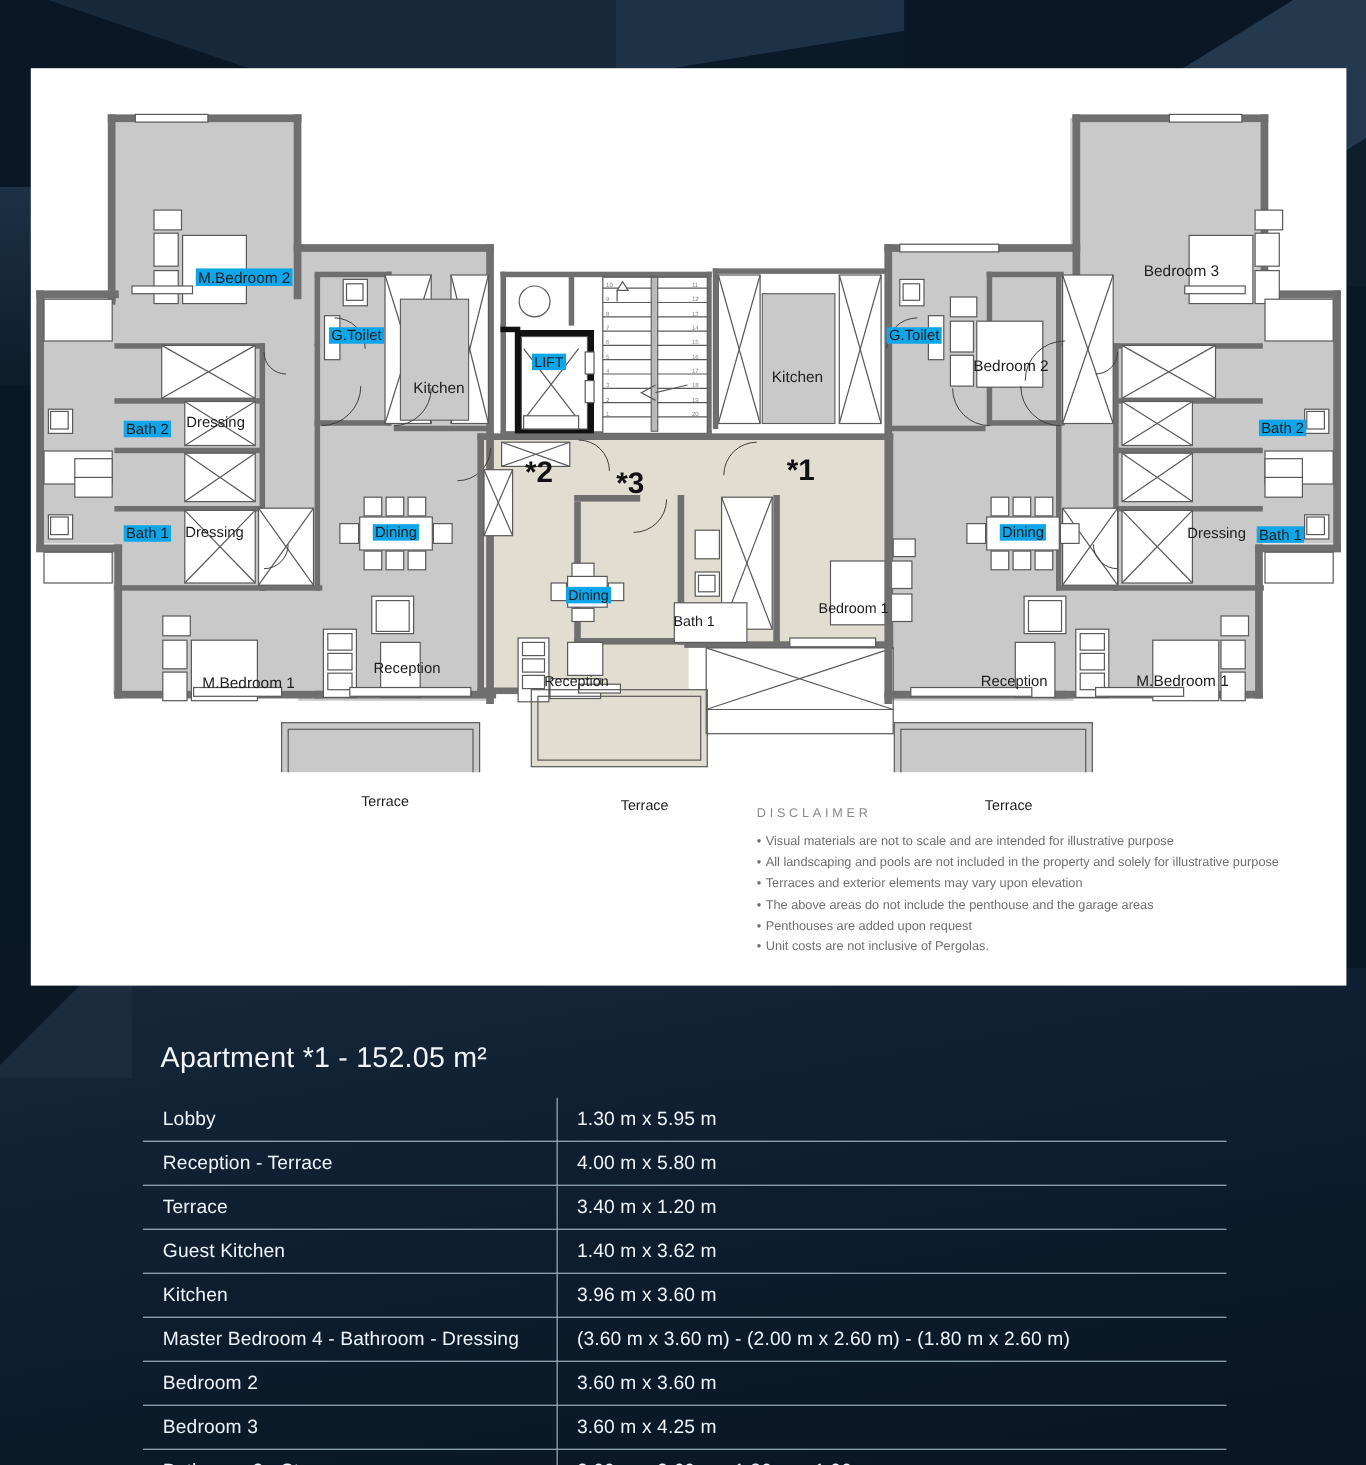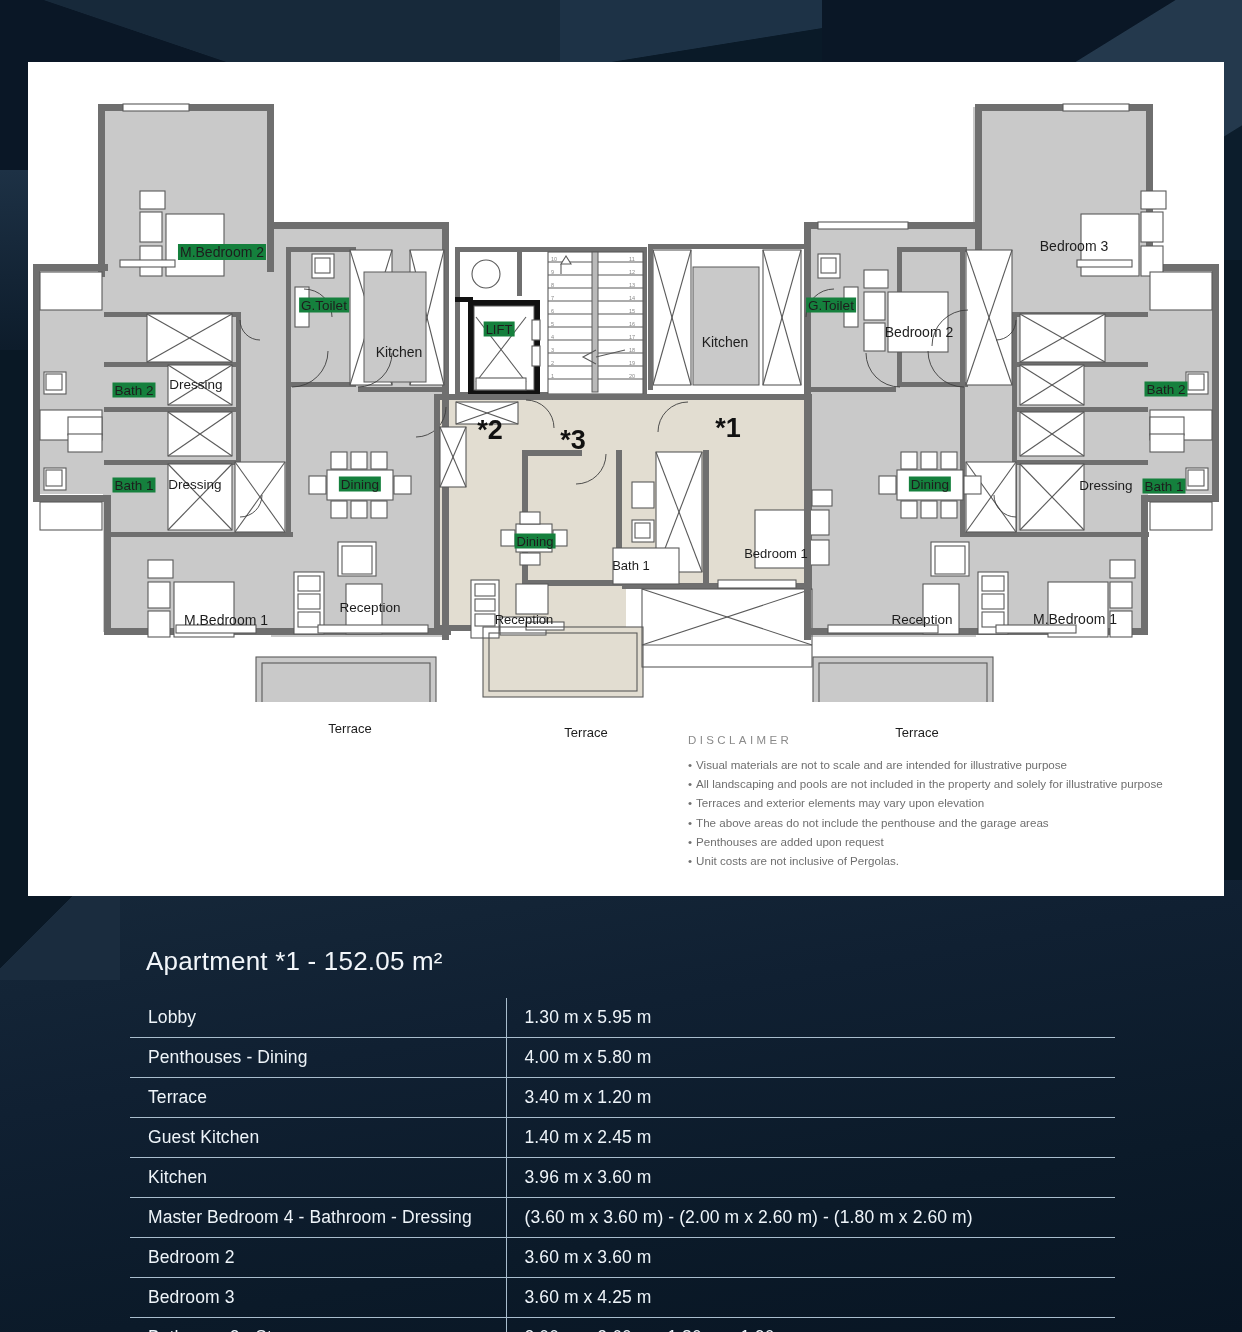--- a/index.html
+++ b/index.html
@@ -46,21 +46,21 @@
   }
 
   
   #plan{ position:absolute; left:0; top:0; width:1196px; height:640px; }
   #plan svg{ display:block; }
 
   .rm-label{
     position:absolute; color:#1d1d1d; white-space:nowrap;
     font-family:"Liberation Sans", sans-serif;
     transform:translate(-50%,-50%);
-    background:#15803d; padding:0 2px;
+    background:#0ea5e9; padding:0 2px;
   }
   .rm-label.nb{ background:transparent; }
   .ap-mark{
     position:absolute; color:#111; font-weight:700;
     transform:translate(-50%,-50%); font-size:27px; letter-spacing:0px;
   }
 
   
   #disc{ position:absolute; left:660px; top:672px; width:520px; }
   #disc .dt{
@@ -571,30 +571,30 @@
 <div id="bottom">
   <div id="apt-title">Apartment *1 - 152.05 m²</div>
 
   <table id="tbl">
     <tbody>
       <tr>
         <td class="k">Lobby</td>
         <td>1.30 m x 5.95 m</td>
       </tr>
       <tr>
-        <td class="k">Penthouses - Dining</td>
+        <td class="k">Reception - Terrace</td>
         <td>4.00 m x 5.80 m</td>
       </tr>
       <tr>
         <td class="k">Terrace</td>
         <td>3.40 m x 1.20 m</td>
       </tr>
       <tr>
         <td class="k">Guest Kitchen</td>
-        <td>1.40 m x 2.45 m</td>
+        <td>1.40 m x 3.62 m</td>
       </tr>
       <tr>
         <td class="k">Kitchen</td>
         <td>3.96 m x 3.60 m</td>
       </tr>
       <tr>
         <td class="k">Master Bedroom 4 - Bathroom - Dressing</td>
         <td>(3.60 m x 3.60 m) - (2.00 m x 2.60 m) - (1.80 m x 2.60 m)</td>
       </tr>
       <tr>

